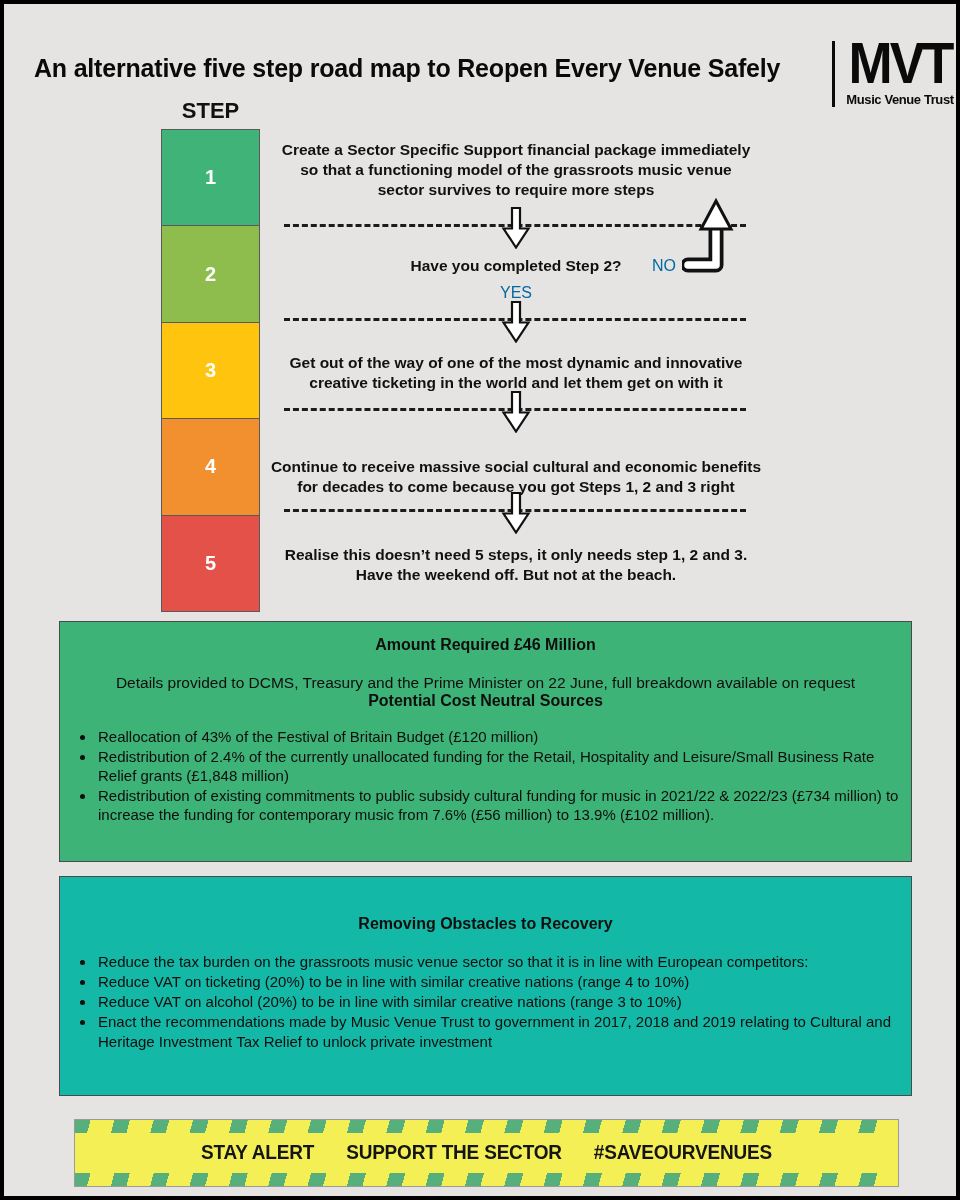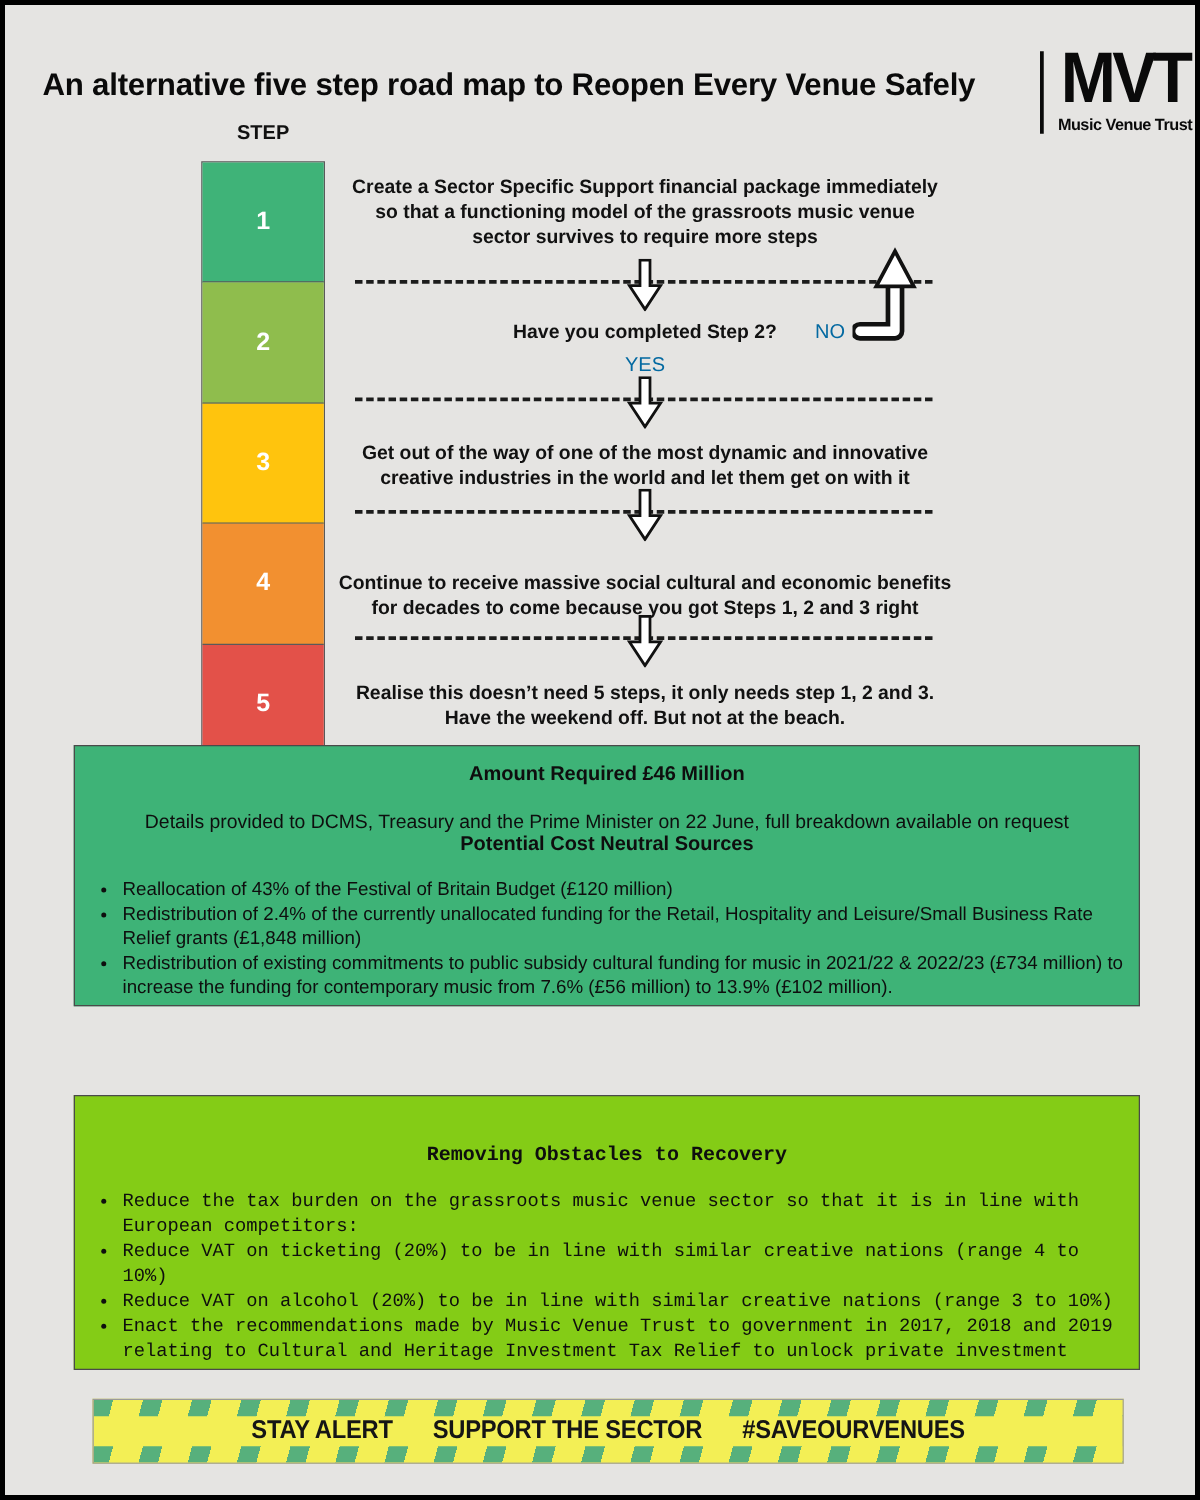--- a/index.html
+++ b/index.html
@@ -8,54 +8,54 @@
     background:#e5e4e2;border:4px solid #000;overflow:hidden;
     font-family:"Liberation Sans",sans-serif;color:#111;
   }
   .page-title{position:absolute;left:30px;top:50px;font-size:25px;font-weight:bold;letter-spacing:-0.2px;color:#0a0a0a;}
   
   .logo-divider{position:absolute;left:828px;top:37px;width:3px;height:66px;background:#0a0a0a;}
   .logo-block{position:absolute;left:840px;top:30px;width:112px;text-align:center;color:#0a0a0a;}
   .logo-acronym{font-size:53px;font-weight:800;letter-spacing:-3px;line-height:1.02;transform:scaleY(1.08);transform-origin:top;}
   .logo-name{font-size:13px;font-weight:bold;letter-spacing:-0.4px;margin-top:4px;white-space:nowrap;}
   
-  .step-col-header{position:absolute;left:157px;top:94px;width:99px;text-align:center;font-size:16px;font-weight:bold;}
+  .step-col-header{position:absolute;left:157px;top:94px;width:99px;text-align:center;font-size:22px;font-weight:bold;}
   .steps-col{position:absolute;left:157px;top:125px;width:99px;height:483px;border:1px solid #5a5a5a;box-sizing:border-box;display:flex;flex-direction:column;}
   .step-box{flex:1;display:flex;align-items:center;justify-content:center;color:#fff;font-size:20px;font-weight:bold;border-bottom:1px solid #5a5a5a;}
   .step-box:last-child{border-bottom:none;}
   
   .flow-text{position:absolute;left:262px;width:500px;text-align:center;font-size:15.5px;font-weight:bold;line-height:20px;white-space:pre-line;}
   .t1{top:136px;} .t3{top:349px;} .t4{top:453px;} .t5{top:541px;}
   .question{top:252px;}
   .yn{position:absolute;font-size:16px;font-weight:normal;color:#0369a1;}
   .yes{left:487px;top:280px;width:50px;text-align:center;}
   .no{left:648px;top:253px;}
   
   .dash{position:absolute;left:280px;width:462px;height:0;border-top:3px dashed #1c1c1c;}
   .d1{top:220px;} .d2{top:314px;} .d3{top:404px;} .d4{top:505px;}
   
   .down-arrow{position:absolute;left:497px;width:30px;height:42px;}
   .a1{top:203px;} .a2{top:297px;} .a3{top:387px;} .a4{top:488px;}
   .return-arrow{position:absolute;left:678px;top:193px;width:66px;height:82px;}
   
   .panel{position:absolute;left:55px;width:853px;box-sizing:border-box;border:1px solid #4a4a4a;padding:0 10px;}
-  .panel-green{top:592px;height:209px;}
+  .panel-green{top:617px;height:241px;}
   .panel-yellow{top:872px;height:220px;}
   .panel h3{margin:0;text-align:center;font-size:16px;font-weight:bold;color:#0e0e0e;}
   .panel .sub{text-align:center;font-size:15.5px;margin:0;color:#0e0e0e;}
   .pg-heading{padding-top:14px;}
   .pg-sub{margin-top:20px !important;}
   .pg-sources{margin-top:21px;}
   .py-heading{padding-top:38px;}
   .panel ul{margin:0;padding:0 2px 0 26px;font-size:15px;line-height:19.5px;color:#0e0e0e;}
   .panel-green ul{margin-top:17px;}
   .panel-yellow ul{margin-top:19px;line-height:20px;}
   .panel li{margin:0;padding-left:2px;}
   
-  .banner{position:absolute;left:70px;top:1115px;width:825px;height:52px;box-sizing:border-box;border:1px solid #9a9a9a;overflow:hidden;display:flex;align-items:center;justify-content:center;gap:16px;}
+  .banner{position:absolute;left:70px;top:1115px;width:825px;height:68px;box-sizing:border-box;border:1px solid #9a9a9a;overflow:hidden;display:flex;align-items:center;justify-content:center;gap:16px;}
   .stripe{position:absolute;left:0;width:100%;height:13px;}
   .stripe-top{top:0;}
   .stripe-bottom{bottom:0;}
   .banner-text{font-size:19px;font-weight:bold;letter-spacing:-0.2px;color:#151515;transform:scaleY(1.08);white-space:nowrap;position:relative;}
   .banner-chevron{width:0;height:0;border-top:8px solid transparent;border-bottom:8px solid transparent;position:relative;}
 </style>
 </head>
 <body>
 
 <div class="page">
@@ -95,21 +95,21 @@
   <div class="flow-text question">Have you completed Step 2?</div>
   <div class="yn no">NO</div>
   <div class="yn yes">YES</div>
 
   <div class="dash d2"></div>
   <svg class="down-arrow a2" viewBox="0 0 30 42">
     <polygon points="11,1 19,1 19,21.5 27.5,21.5 15,40.5 2.5,21.5 11,21.5" fill="#fff" stroke="#111" stroke-width="2.2"></polygon>
   </svg>
 
   <div class="flow-text t3">Get out of the way of one of the most dynamic and innovative
-creative industries in the world and let them get on with it</div>
+creative ticketing in the world and let them get on with it</div>
 
   <div class="dash d3"></div>
   <svg class="down-arrow a3" viewBox="0 0 30 42">
     <polygon points="11,1 19,1 19,21.5 27.5,21.5 15,40.5 2.5,21.5 11,21.5" fill="#fff" stroke="#111" stroke-width="2.2"></polygon>
   </svg>
 
   <div class="flow-text t4">Continue to receive massive social cultural and economic benefits
 for decades to come because you got Steps 1, 2 and 3 right</div>
 
   <div class="dash d4"></div>
@@ -125,21 +125,21 @@
     <p class="sub pg-sub">Details provided to DCMS, Treasury and the Prime Minister on 22 June, full breakdown available on request</p>
     <h3 class="pg-sources">Potential Cost Neutral Sources</h3>
     <ul>
 
     <li>Reallocation of 43% of the Festival of Britain Budget (£120 million)</li>
         <li>Redistribution of 2.4% of the currently unallocated funding for the Retail, Hospitality and Leisure/Small Business Rate Relief grants (£1,848 million)</li>
         <li>Redistribution of existing commitments to public subsidy cultural funding for music in 2021/22 &amp; 2022/23 (£734 million) to increase the funding for contemporary music from 7.6% (£56 million) to 13.9% (£102 million).</li>
       </ul>
   </div>
 
-  <div class="panel panel-yellow" style="background-color: #84cc16; font-family: Liberation Mono, monospace;">
+  <div class="panel panel-yellow" style="background-color: #14b8a6;">
     <h3 class="py-heading">Removing Obstacles to Recovery</h3>
     <ul>
 
     <li>Reduce the tax burden on the grassroots music venue sector so that it is in line with European competitors:</li>
         <li>Reduce VAT on ticketing (20%) to be in line with similar creative nations (range 4 to 10%)</li>
         <li>Reduce VAT on alcohol (20%) to be in line with similar creative nations (range 3 to 10%)</li>
         <li>Enact the recommendations made by Music Venue Trust to government in 2017, 2018 and 2019 relating to Cultural and Heritage Investment Tax Relief to unlock private investment</li>
       </ul>
   </div>
 

